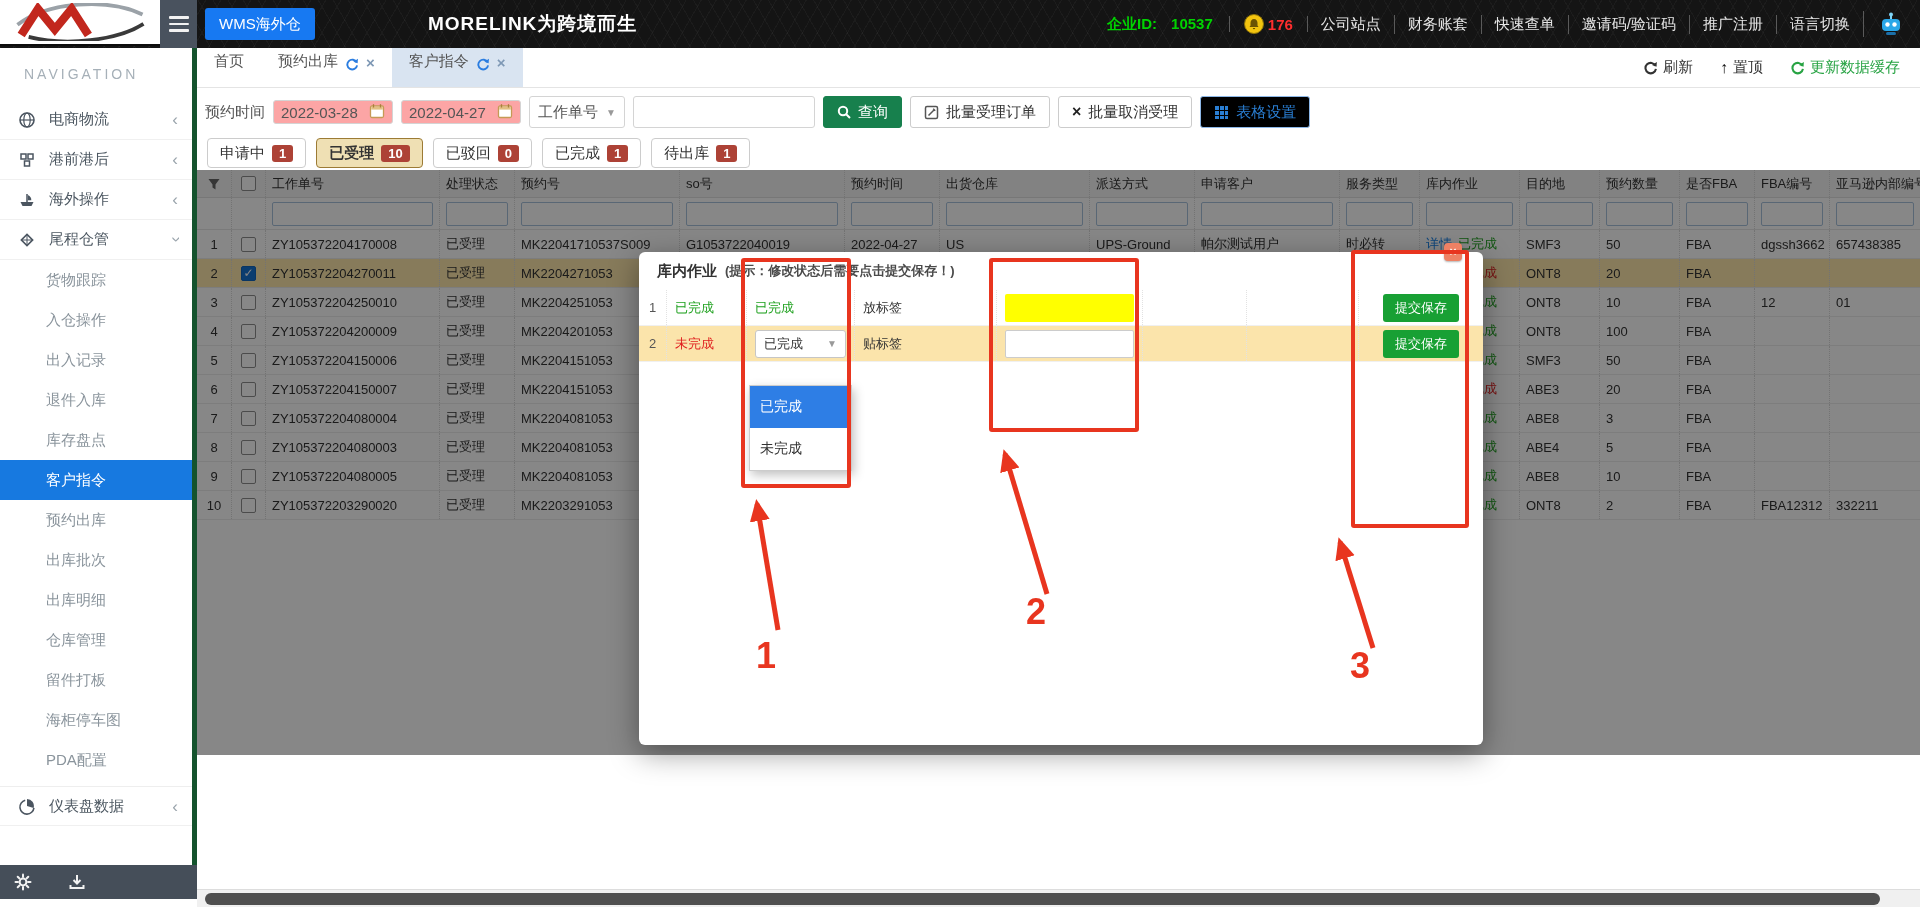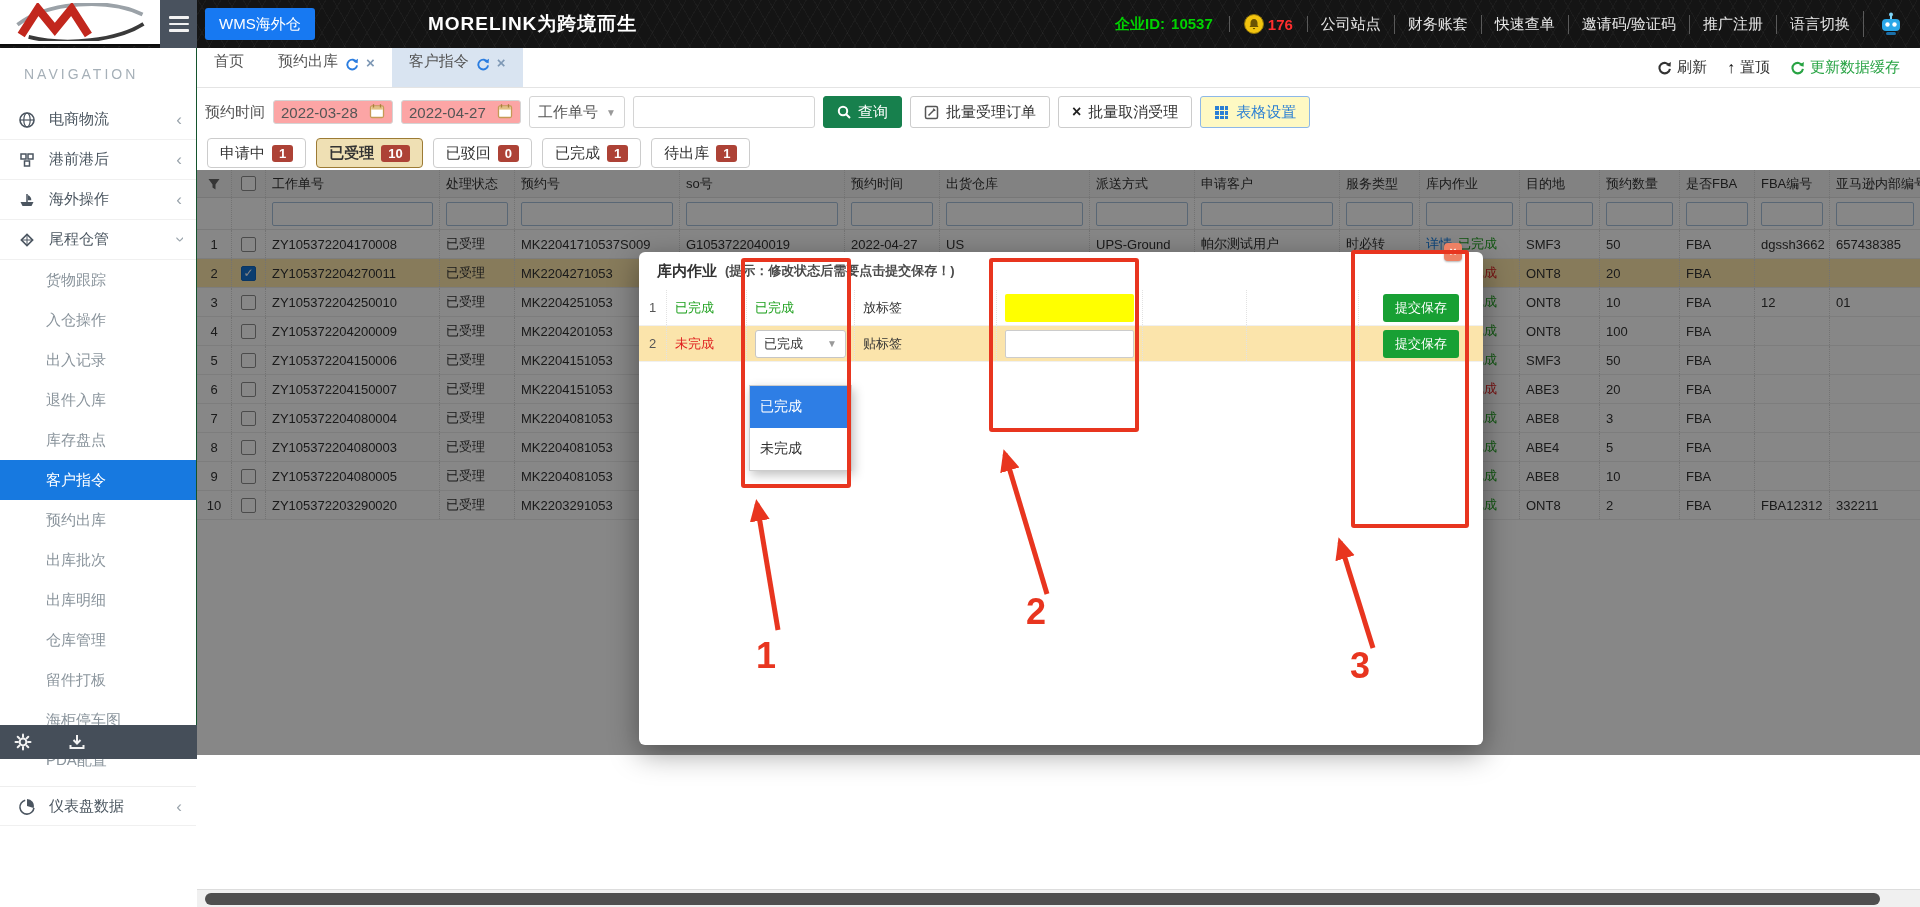--- a/index.html
+++ b/index.html
@@ -10,63 +10,63 @@
 
 .hdr{position:absolute;left:0;top:0;width:1920px;height:48px;
 background:repeating-linear-gradient(60deg,rgba(255,255,255,.035) 0 1px,transparent 1px 13px),
 repeating-linear-gradient(-60deg,rgba(255,255,255,.035) 0 1px,transparent 1px 13px),#141414}
 .logo{position:absolute;left:0;top:0;width:160px;height:46px;background:#fff;display:flex;align-items:center;justify-content:center;border-bottom:2px solid #0d0d0d}
 .burger{position:absolute;left:160px;top:0;width:37px;height:48px;background:#49525e;display:flex;flex-direction:column;align-items:center;justify-content:center;gap:4px;cursor:pointer}
 .burger i{display:block;width:20px;height:2.5px;background:#f2f2f2;border-radius:1px}
 .appbtn{position:absolute;left:205px;top:8px;height:32px;line-height:32px;background:#1779f2;color:#fff;border-radius:3px;padding:0 14px;font-size:15px;cursor:pointer}
 .htitle{position:absolute;left:428px;top:0;line-height:48px;font-size:19px;font-weight:bold;color:#fff;letter-spacing:1px}
 .hright{position:absolute;right:8px;top:0;height:48px;display:flex;align-items:center;color:#e3e3e3}
-.cid{display:flex;gap:6px;color:#00d300;font-weight:bold;font-size:15px;padding:0 16px}
+.cid{display:flex;gap:14px;color:#00d300;font-weight:bold;font-size:15px;padding:0 16px}
 .vsep{width:1px;height:16px;background:#5a5a5a}
 .bellgrp{display:flex;align-items:center;gap:4px;padding:0 14px;cursor:pointer}
 .bellcir{width:20px;height:20px;border-radius:50%;background:#f3c40f;display:flex;align-items:center;justify-content:center;border:1px solid #8f7408}
 .ncount{color:#ff2e2e;font-size:15px;font-weight:bold}
 .hmenu{display:flex;align-items:center}
 .mi{padding:0 13px;font-size:15px;color:#e6e6e6;cursor:pointer;white-space:nowrap}
 .mi+.mi{border-left:1px solid #5a5a5a}
 .robot{padding:0 8px 0 14px;border-left:1px solid #5a5a5a;display:flex;align-items:center;cursor:pointer}
 
 
-.sb{position:absolute;left:0;top:48px;width:197px;height:711px;background:#fff;border-right:1px solid #14532d}
+.sb{position:absolute;left:0;top:48px;width:197px;height:851px;background:#fff;border-right:5px solid #14532d}
 .sb-head{height:52px;line-height:52px;padding-left:24px;color:#a6b0b8;font-size:14px;letter-spacing:3px}
 .grp{height:40px;display:flex;align-items:center;padding:0 14px 0 18px;border-bottom:1px solid #f0f0f0;color:#4c5761;font-size:15px;cursor:pointer}
 .grp .gi{width:18px;height:18px;margin-right:13px;flex:0 0 auto}
 .grp .chev{margin-left:auto;color:#9aa4ac;font-size:17px;line-height:1}
 .chev.down{transform:rotate(-90deg)}
 .sub{height:40px;line-height:40px;padding-left:46px;color:#8a949c;font-size:15px;cursor:pointer;white-space:nowrap}
 .sub.active{background:#1779e0;color:#fff}
 .grp.dash{border-top:1px solid #eee;margin-top:6px}
 .sbfoot{position:absolute;left:0;bottom:0;width:197px;height:34px;background:#454e59;display:flex;align-items:center;gap:36px;padding-left:14px}
 .sbfoot span{cursor:pointer;display:flex}
 
 
 .tabbar{position:absolute;left:197px;top:48px;width:1723px;height:40px;background:#fff;border-bottom:1px solid #e4e4e4;display:flex;align-items:stretch}
 .tab{display:flex;align-items:flex-end;gap:7px;padding:16px 17px;font-size:15px;color:#555;cursor:pointer}
 .tab.active{background:#d9e4f1}
 .tab .ric{color:#2b7de0;display:flex}
 .tclose{color:#7e98b5;font-size:15px;font-weight:bold;cursor:pointer}
-.tactions{margin-left:auto;display:flex;gap:20px;padding-right:20px;font-size:15px;color:#333}
+.tactions{margin-left:auto;display:flex;gap:27px;padding-right:20px;font-size:15px;color:#333}
 .tact{display:flex;align-items:center;gap:5px;cursor:pointer}
 .tact .aup{font-weight:bold;font-size:16px;color:#111}
 .tact.green{color:#27a343}
 
 
 .toolbar{position:absolute;left:197px;top:88px;width:1723px;height:48px;background:#fff;display:flex;align-items:center;gap:8px;padding-left:8px;font-size:15px;color:#555}
 .dinp{width:120px;height:24px;border:1px solid #d4d4d4;border-radius:3px;display:flex;align-items:center;justify-content:space-between;padding:0 7px;color:#555;cursor:pointer;background:#fca5a5}
 .selbox{width:96px;height:32px;border:1px solid #d4d4d4;border-radius:3px;display:flex;align-items:center;justify-content:space-between;padding:0 8px;color:#555;cursor:pointer;background:#fff}
 .caret{color:#999;font-size:10px}
 .sinp{width:182px;height:32px;border:1px solid #d4d4d4;border-radius:3px;padding:0 8px;font-size:14px;color:#333;outline:none}
 .btn{height:32px;border:1px solid #ccc;background:#fff;border-radius:3px;display:flex;align-items:center;gap:7px;padding:0 13px;font-size:15px;color:#333;cursor:pointer;white-space:nowrap}
 .btn.green{background:#17804d;border-color:#17804d;color:#fff}
-.btn.blue{background:#fef9c3;border-color:#8db8e8;color:#2a7fd4}
+.btn.blue{background:#000000;border-color:#8db8e8;color:#2a7fd4}
 .xic{font-weight:bold;font-size:16px;color:#222;line-height:1}
 
 
 .statusrow{position:absolute;left:197px;top:136px;width:1723px;height:34px;background:#fff;display:flex;gap:10px;padding-left:10px;align-items:center}
 .stab{height:30px;display:flex;align-items:center;gap:7px;padding:0 12px;border:1px solid #ccc;border-radius:4px;background:#fff;font-size:15px;color:#333;cursor:pointer}
 .stab.active{background:#efe0b4;border-color:#9c7b35;font-weight:bold}
 .badge{background:#ad4236;color:#fff;border-radius:3px;padding:1px 7px;font-size:13px;font-weight:bold}
 
 
 .gridwrap{position:absolute;left:197px;top:170px;width:1723px;height:585px;background:#fff;overflow:hidden}

